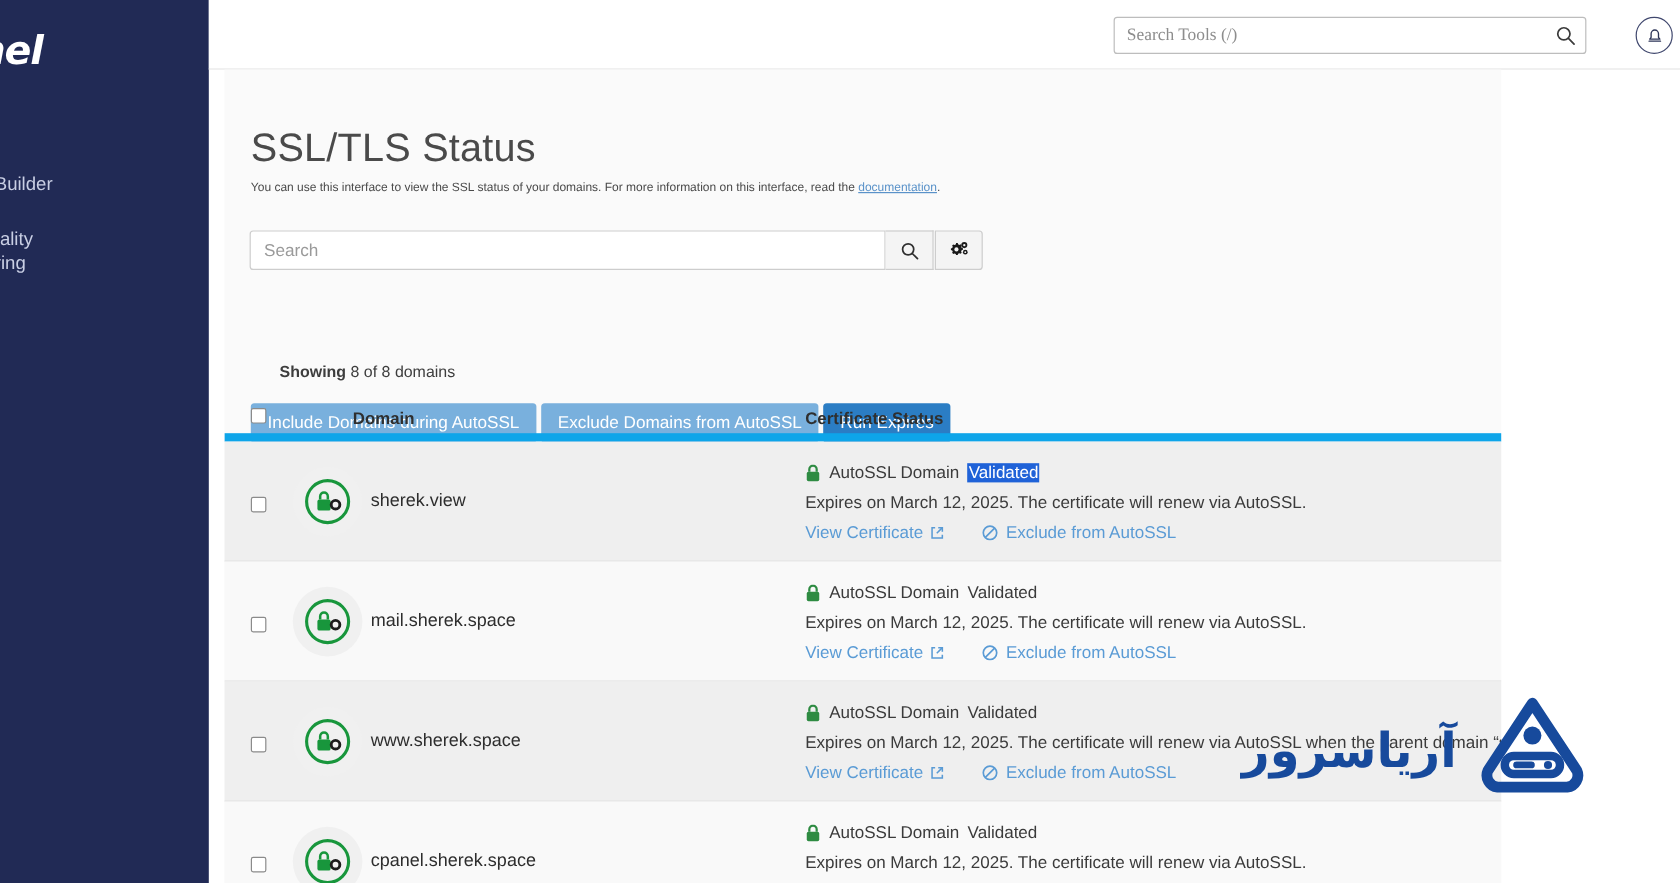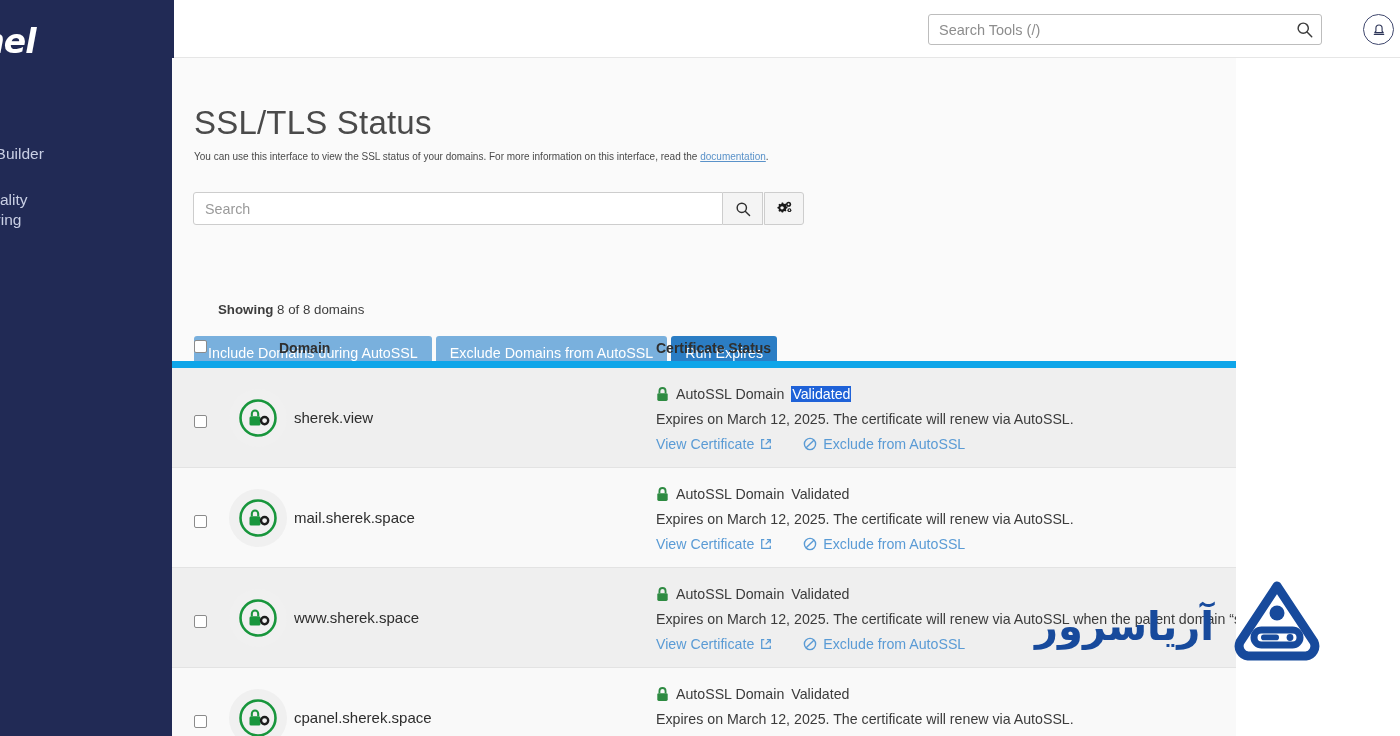--- a/index.html
+++ b/index.html
@@ -51,40 +51,40 @@
   #search-tools-wrap {
     position: absolute; right: 78px; top: 14px;
     width: 394px; height: 31px;
     border: 1px solid #bdbdbd; border-radius: 3px;
     background: #fff;
     display: flex; align-items: center;
   }
   #search-tools-input {
     border: none; outline: none; background: transparent;
     flex: 1; height: 29px; padding: 0 10px;
-    font-family: Liberation Sans, sans-serif;
+    font-family: Liberation Serif, serif;
     font-size: 14.5px; color: #8b5cf6;
   }
   #search-tools-input::placeholder { color: #8d8d8d; }
   .icon-btn-plain {
     width: 34px; height: 29px;
     display: flex; align-items: center; justify-content: center;
     cursor: pointer; background: transparent; border: none;
   }
   #bell-btn {
     position: absolute; right: 6px; top: 14px;
     width: 31px; height: 31px; border-radius: 50%;
     border: 1px solid #40486e;
     display: flex; align-items: center; justify-content: center;
     cursor: pointer; background: #fff;
   }
 
   
   #main {
-    position: absolute; left: 172px; top: 58px;
+    position: absolute; left: 187px; top: 58px;
     width: 1064px; height: 678px;
     background: #fafafa;
     overflow: hidden;
   }
   #page-title {
     position: absolute; left: 22px; top: 24px;
     font-size: 33px; font-weight: 400; color: #4a4a4a;
     letter-spacing: .2px;
   }
   #intro {

